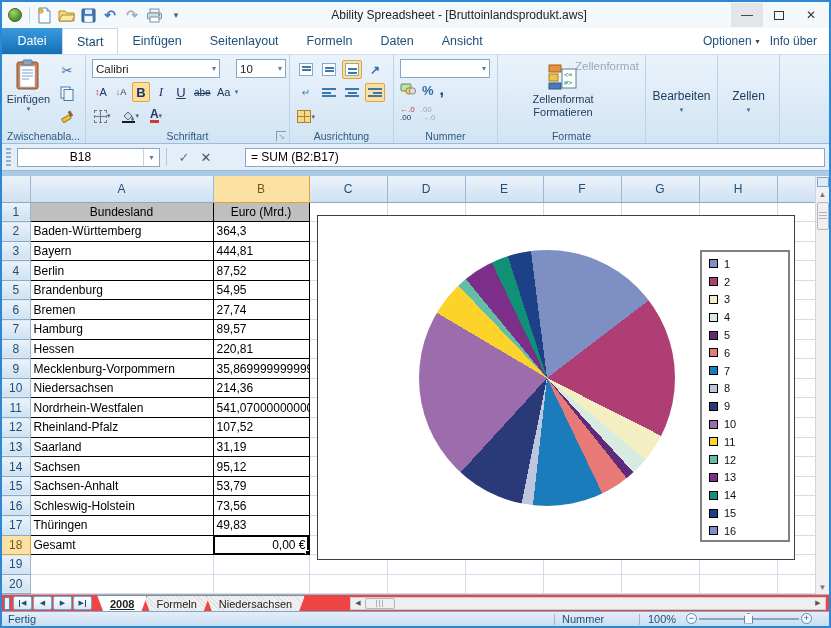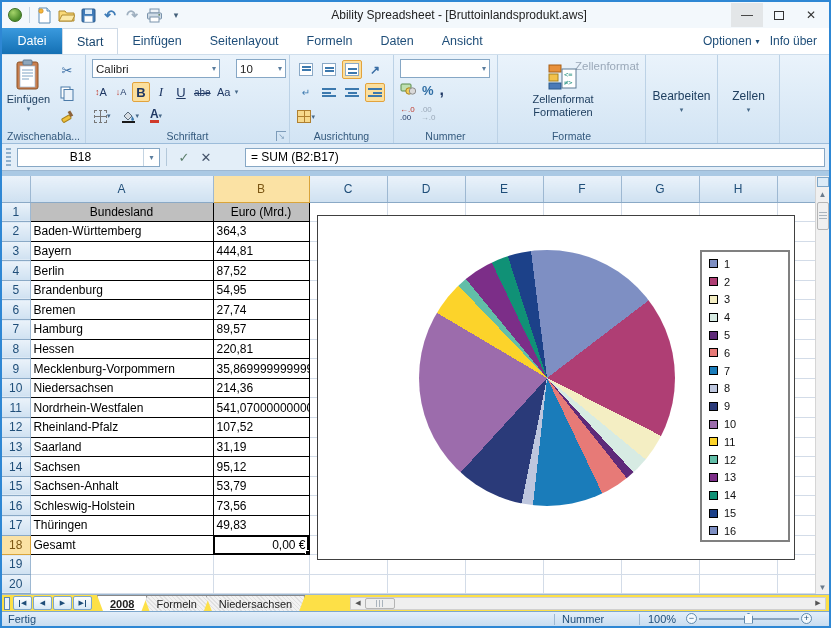--- a/index.html
+++ b/index.html
@@ -137,21 +137,21 @@
 
   
   .chartbox { position:absolute; left:315px; top:44px; width:478px; height:345px; background:#fff; border:1px solid #404040; z-index:5; }
   .pie { position:absolute; left:101px; top:34px; width:256px; height:256px; border-radius:50%; }
   .legend { position:absolute; left:382px; top:34px; width:90px; height:292px; background:#fff; border:2px solid #808080; padding:3px 0 0 7px; }
   .leg-item { display:flex; align-items:center; height:17.8px; gap:6px; }
   .leg-sw { width:9px; height:9px; border:1.5px solid #000; flex:0 0 9px; }
   .leg-num { font-size:11px; color:#111; }
 
   
-  .tabbar { height:17px; flex:0 0 17px; background:#fde047; display:flex; align-items:center; position:relative; border-top:1px solid #9db8d2; }
+  .tabbar { height:17px; flex:0 0 17px; background:#ef4444; display:flex; align-items:center; position:relative; border-top:1px solid #9db8d2; }
   .split-handle { width:6px; height:13px; border:1px solid #5d87ad; background:#e8f2fa; margin:0 3px 0 2px; }
   .navbtn { width:19px; height:14px; margin-right:1px; border:1px solid #7ea6c8; background:linear-gradient(#fdfefe,#d9e9f5); color:#1f4e79; font-size:7px; display:flex; align-items:center; justify-content:center; border-radius:2px; gap:1px; }
   .navbar-bar { display:inline-block; width:1.5px; height:7px; background:#1f4e79; }
   .stab { height:16px; display:flex; align-items:center; padding:0 12px; font-size:11px; color:#222;
      background:repeating-linear-gradient(45deg,#e0e0e0 0 1px,#f2f2f2 1px 3px); border:1px solid #888; border-bottom:none;
      clip-path:polygon(0 0,100% 0,calc(100% - 6px) 100%,6px 100%); margin-left:-4px; }
   .stab.active { background:#fff; font-weight:bold; z-index:2; text-decoration:underline; }
   .hscroll { position:absolute; left:348px; right:3px; top:1.5px; bottom:1.5px; background:#efefef; border:1px solid #cfcfcf; display:flex; align-items:center; }
   .hs-btn { width:14px; text-align:center; font-size:7px; color:#555; }
   .hs-thumb { width:30px; height:11px; background:linear-gradient(#fdfdfd,#dfe3e6); border:1px solid #b5b5b5; border-radius:2px;

